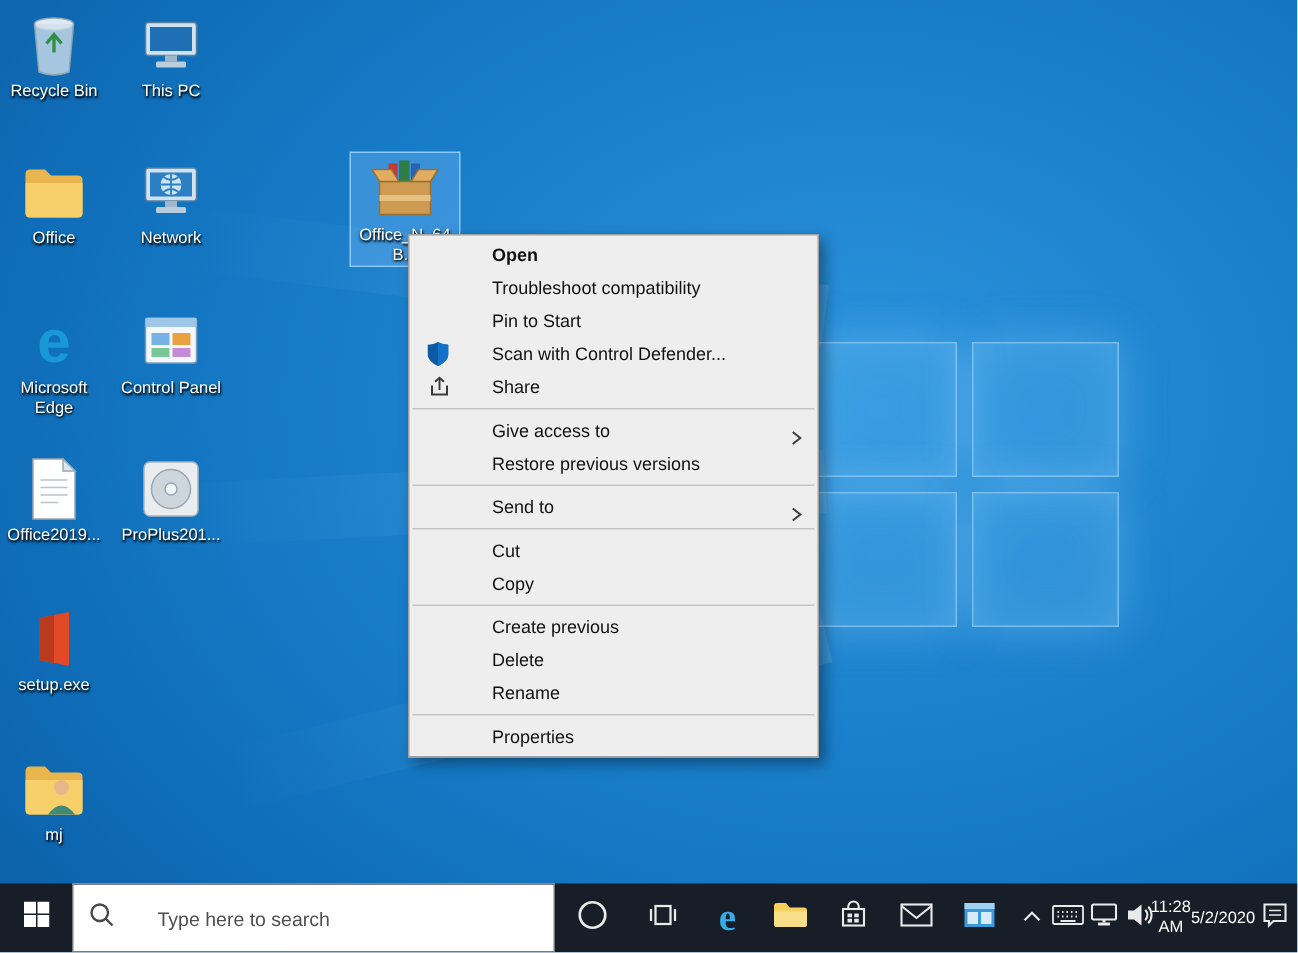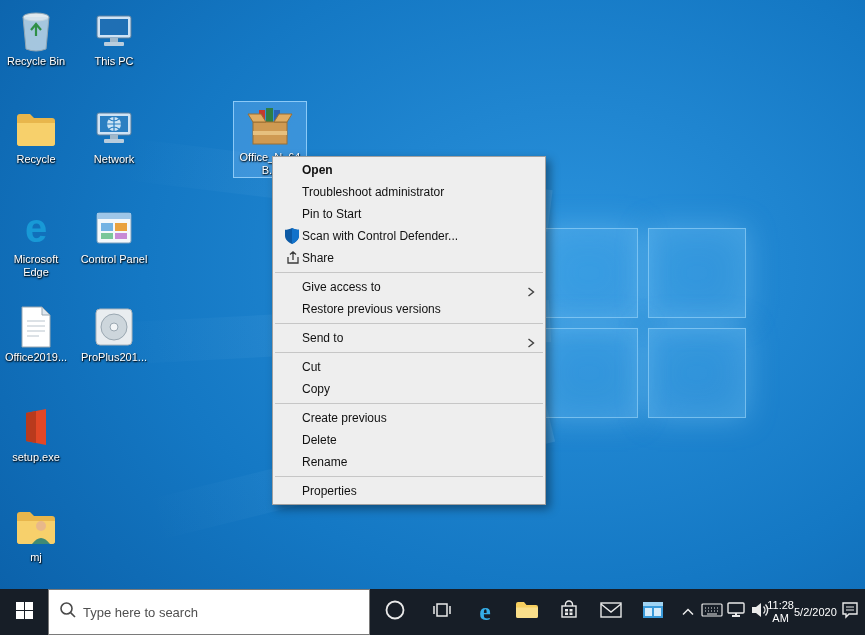--- a/index.html
+++ b/index.html
@@ -23,32 +23,32 @@
   .cell .ico svg{ vertical-align:middle; }
   .cell .lbl{ display:block; margin-top:1px; font-size:11px; line-height:13px; color:#fff;
     text-shadow:0 1px 2px rgba(0,0,0,.9), 1px 1px 1px rgba(0,0,0,.65); }
   .cell.selected{ background:rgba(120,185,250,.35); outline:1px solid rgba(160,215,255,.85); }
   .cell.selected .lbl{ word-break:break-all; }
 
   
   .context-menu{ position:absolute; left:272px; top:156px; width:274px; background:#eeeeee;
     border:1px solid #a0a0a0; box-shadow:4px 4px 9px rgba(0,0,0,.38); padding:2px 0;
     font-size:12px; color:#111; z-index:50; }
-  .mi{ position:relative; height:22px; line-height:22px; padding-left:29px; white-space:nowrap; }
+  .mi{ position:relative; height:22px; line-height:22px; padding-left:55px; white-space:nowrap; }
   .mi.bold .mi-label{ font-weight:bold; }
   .mi.highlight{ background:#cce9ff; }
   .mi .mi-ico{ position:absolute; left:12px; top:3px; width:16px; height:16px; }
   .mi .arrow{ position:absolute; right:10px; top:6px; }
   .msep{ height:1px; background:#c6c6c6; margin:3px 2px; }
 
   
   .taskbar{ position:absolute; left:0; bottom:0; width:865px; height:46px; background:#171e27; z-index:60; }
   .tb{ position:absolute; top:0; height:46px; display:flex; align-items:center; justify-content:center; }
   .tb-start{ left:0; width:48px; }
-  .tb-search{ left:48px; width:322px; background:#ffffff; border:1px solid #7a7a7a; padding:0 10px; justify-content:flex-start; gap:6px; }
+  .tb-search{ left:48px; width:322px; background:#ffffff; border:1px solid #7a7a7a; padding:0 10px; justify-content:flex-start; gap:28px; }
   .tb-search input{ border:none; outline:none; flex:1; font-size:13px; color:#333; background:transparent; font-family:"Liberation Sans", sans-serif; }
   .tb-search input::placeholder{ color:#4f4f4f; opacity:1; }
   .tb-cortana{ left:372px; width:46px; }
   .tb-taskview{ left:420px; width:44px; }
   .tb-edge{ left:464px; width:42px; }
   .tb-folder{ left:506px; width:42px; }
   .tb-store{ left:548px; width:42px; }
   .tb-mail{ left:590px; width:42px; }
   .tb-window{ left:632px; width:42px; }
   .tb-chevron{ left:676px; width:24px; }
@@ -97,21 +97,21 @@
     <span class="lbl">This PC</span>
   </div>
 
   <div class="cell" style="left:0;top:104px">
     <span class="ico">
       <svg width="44" height="40" viewBox="0 0 44 40">
           <path d="M3 8 q0-3 3-3 h10 l4 4 h18 q3 0 3 3 v22 q0 3-3 3 H6 q-3 0-3-3 Z" fill="#e8b64c"></path>
           <path d="M3 14 h38 v20 q0 3-3 3 H6 q-3 0-3-3 Z" fill="#f7d06b"></path>
         </svg>
     </span>
-    <span class="lbl">Recycle</span>
+    <span class="lbl">Office</span>
   </div>
 
   <div class="cell" style="left:78px;top:104px">
     <span class="ico">
       <svg width="44" height="44" viewBox="0 0 44 44">
           <rect x="5" y="6" width="34" height="22" rx="2" fill="#cfe3f5" stroke="#5b7f9e"></rect>
           <rect x="8" y="9" width="28" height="16" fill="#2b7fc2"></rect>
           <circle cx="22" cy="17" r="7" fill="#dff0fb" opacity=".9"></circle>
           <path d="M15 17 h14 M22 10 v14 M17 12 q5 4 10 0 M17 22 q5 -4 10 0" stroke="#2b7fc2" fill="none" stroke-width="1.2"></path>
           <rect x="18" y="28" width="8" height="4" fill="#9fb7ca"></rect>
@@ -201,21 +201,21 @@
         </svg>
     </span>
     <span class="lbl">Office_N_64B...</span>
   </div>
 
   <div class="context-menu">
     <div class="mi bold">
       <span class="mi-label">Open</span>
     </div>
     <div class="mi">
-      <span class="mi-label">Troubleshoot administrator</span>
+      <span class="mi-label">Troubleshoot compatibility</span>
     </div>
     <div class="mi">
       <span class="mi-label">Pin to Start</span>
     </div>
     <div class="mi">
       <span class="mi-ico">
         <svg width="14" height="16" viewBox="0 0 14 16">
             <path d="M7 0 C9 1.2 11.8 1.8 14 1.8 V7.5 C14 11.5 11 14.2 7 16 3 14.2 0 11.5 0 7.5 V1.8 C2.2 1.8 5 1.2 7 0 Z" fill="#0c59a4"></path>
             <path d="M7 0 C9 1.2 11.8 1.8 14 1.8 V7.5 C14 11.5 11 14.2 7 16 Z" fill="#1272ca"></path>
           </svg>

